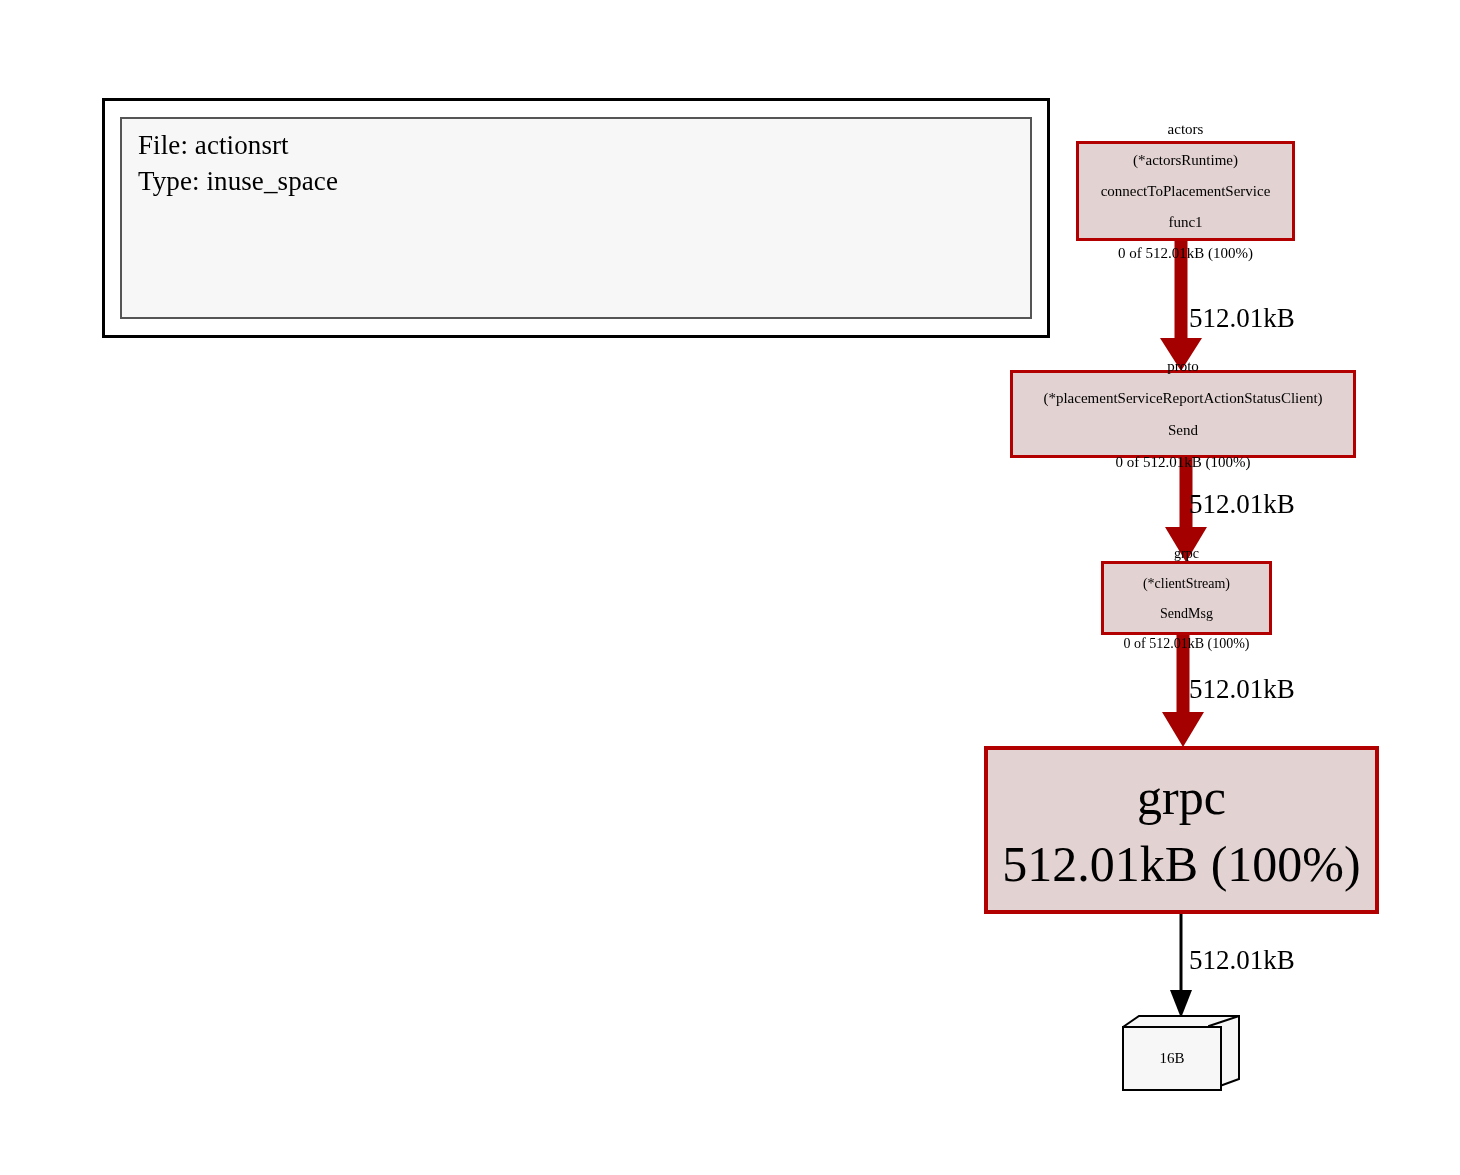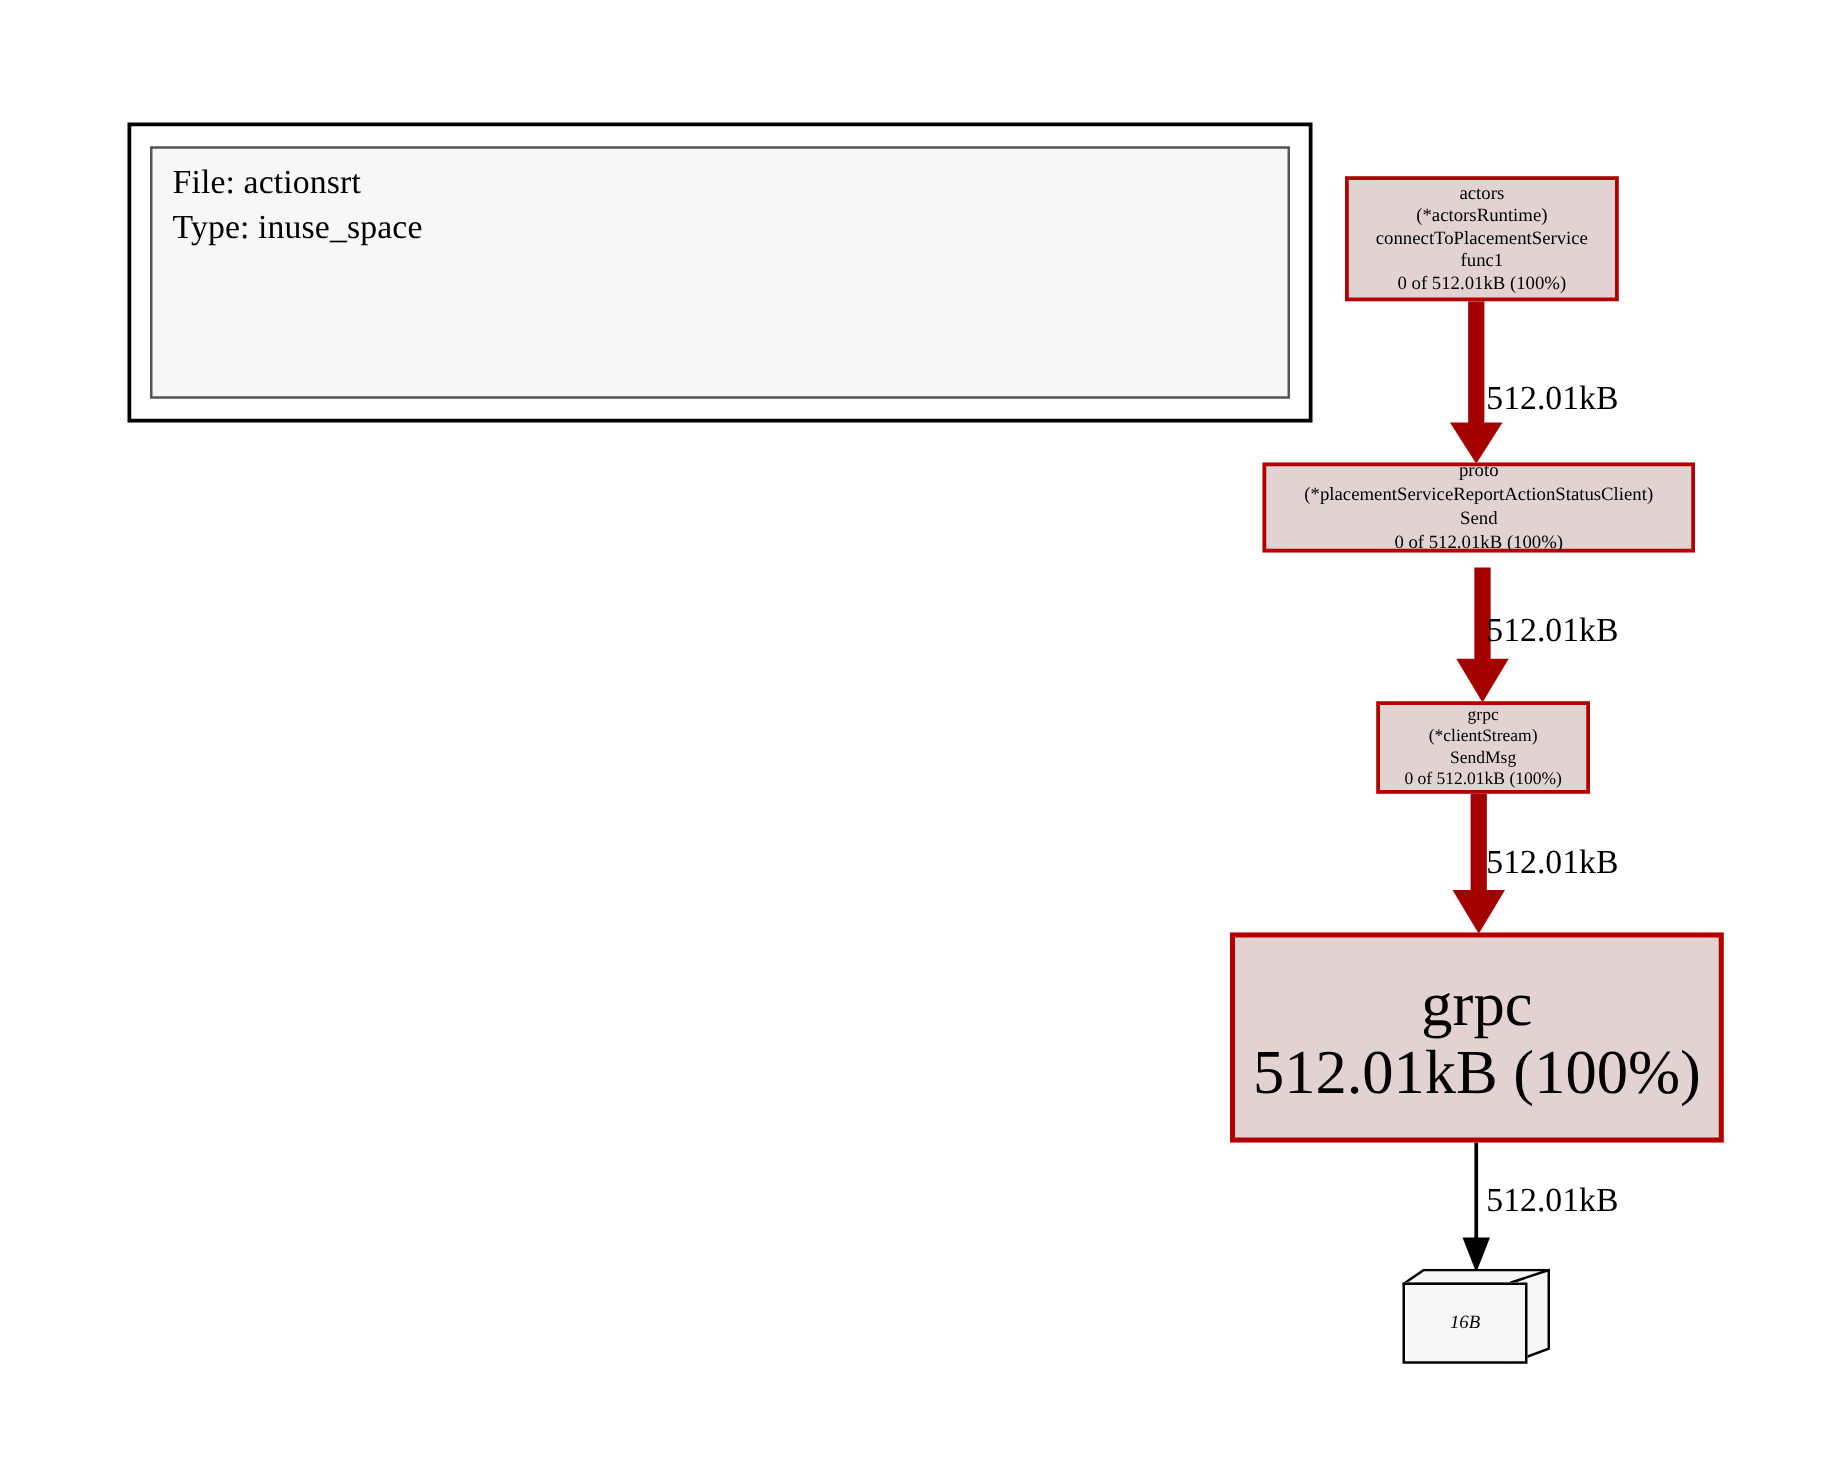--- a/index.html
+++ b/index.html
@@ -50,39 +50,40 @@
     position: absolute;
     box-sizing: border-box;
     background: #e3d2d2;
     border: 3px solid #b20000;
     display: flex;
     flex-direction: column;
     align-items: center;
     justify-content: center;
     text-align: center;
     z-index: 3;
+    gap: 13px;
   }
   .node .ln {
     white-space: nowrap;
     display: block;
   }
 
   #node-actors {
     left: 1076px;
     top: 141px;
     width: 219px;
     height: 100px;
   }
   #node-actors .ln { font-size: 15px; line-height: 18px; }
 
   #node-proto {
     left: 1010px;
     top: 370px;
     width: 346px;
-    height: 72px;
+    height: 88px;
   }
   #node-proto .ln { font-size: 15px; line-height: 19px; }
 
   #node-clientstream {
     left: 1101px;
     top: 561px;
     width: 171px;
     height: 74px;
   }
   #node-clientstream .ln { font-size: 14px; line-height: 17px; }
@@ -97,21 +98,20 @@
   #node-msgheader .ln { font-size: 50px; line-height: 54px; }
 
   
   #node-leaf {
     position: absolute;
     left: 1122px;
     top: 1015px;
     width: 118px;
     height: 76px;
     z-index: 3;
-    font-style: italic;
   }
   #node-leaf .box-face {
     position: absolute;
     left: 0;
     top: 11px;
     width: 100px;
     height: 65px;
     background: #f7f7f7;
     border: 2px solid #000000;
     box-sizing: border-box;

